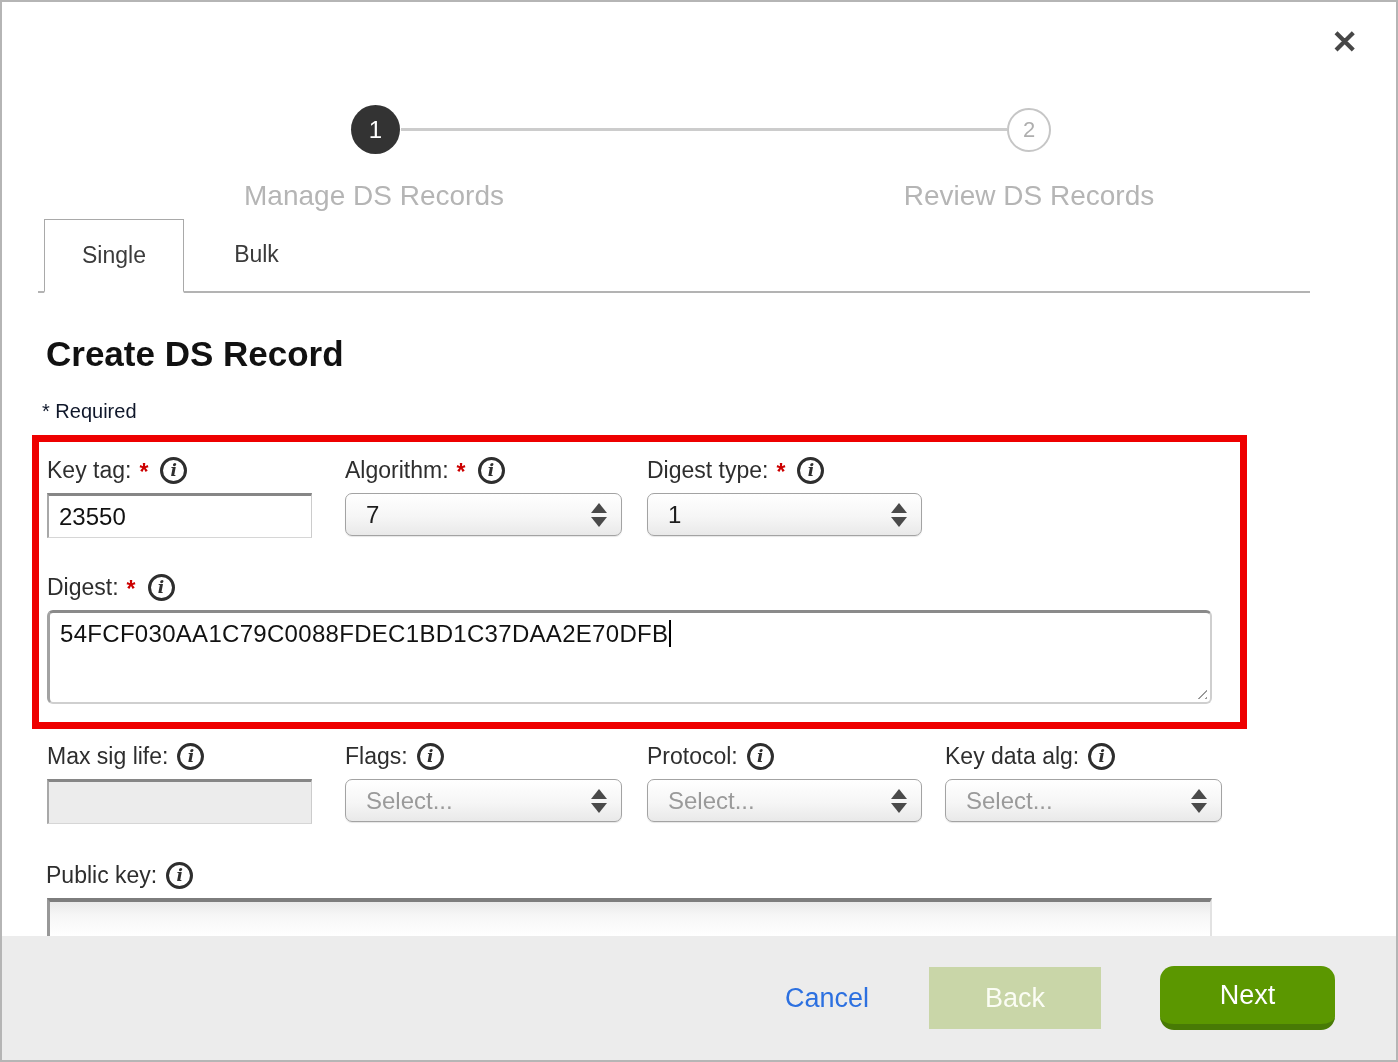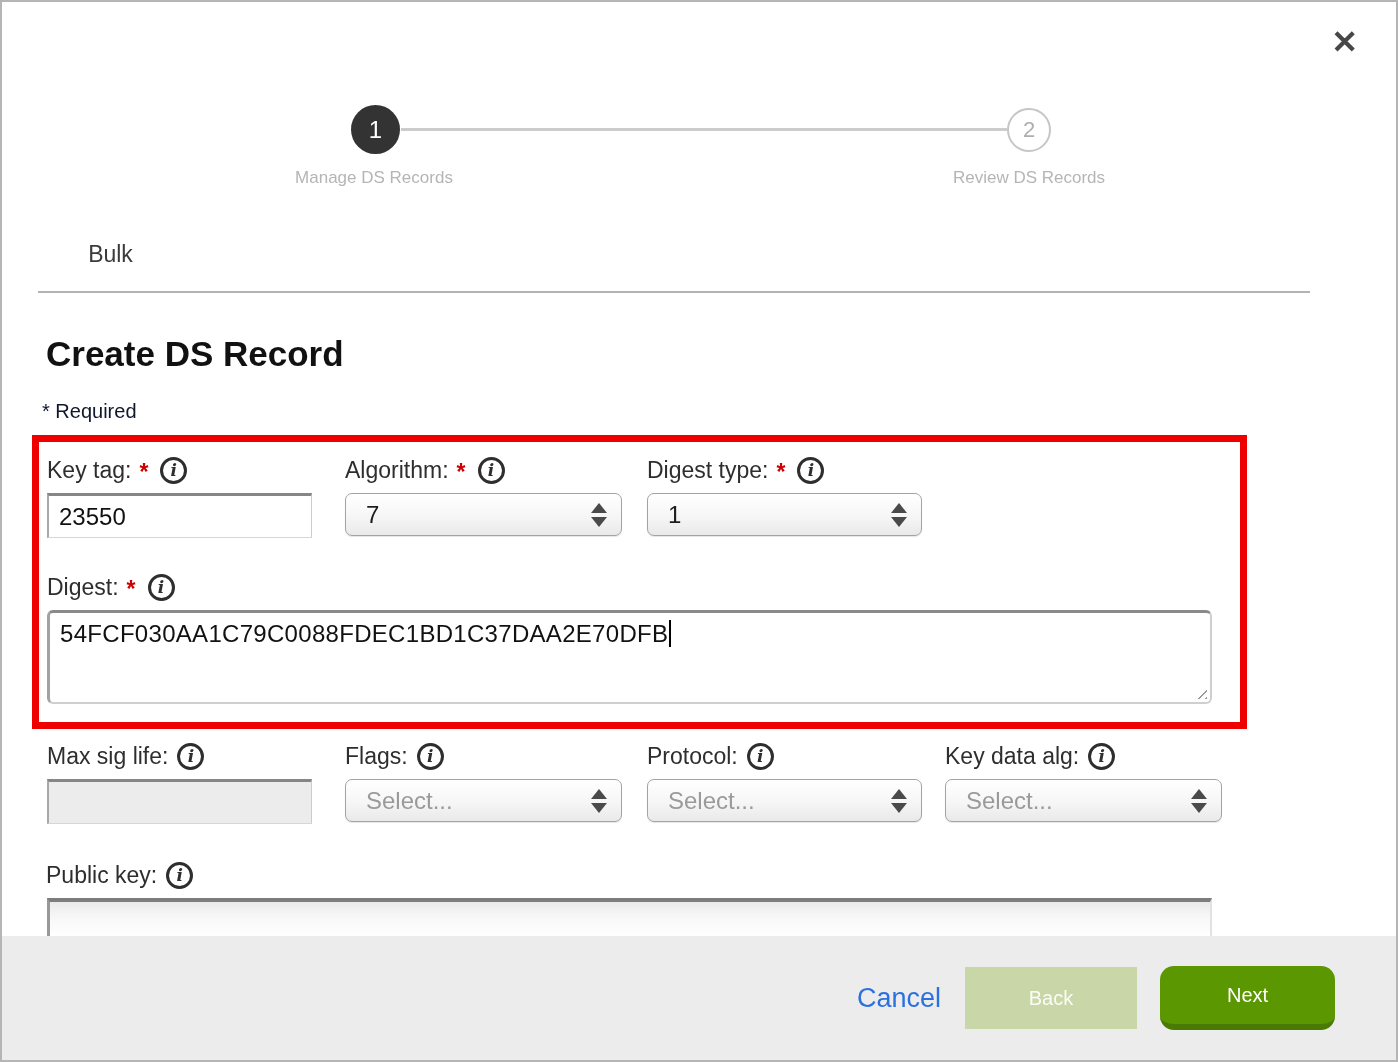--- a/index.html
+++ b/index.html
@@ -32,22 +32,22 @@
   .step-circle.inactive {
     left:1005px; top:106px; width:44px; height:44px;
     background:#ffffff; color:#aeaeae; border:2px solid #c6c6c6;
     font-size:22px;
   }
   .step-connector {
     position:absolute; left:399px; top:126px; width:606px; height:3px;
     background:#cccccc;
   }
   .step-label {
-    position:absolute; top:166px; transform:translateX(-50%);
-    color:#b5b5b5; font-size:17px; white-space:nowrap;
+    position:absolute; top:178px; transform:translateX(-50%);
+    color:#b5b5b5; font-size:28px; white-space:nowrap;
   }
   .step-label.s1 { left:372px; }
   .step-label.s2 { left:1027px; }
 
   
   .tabbar {
     margin-left:36px; width:1272px; display:flex; align-items:flex-end;
     border-bottom:2px solid #b3b3b3;
   }
   .tab {
@@ -143,21 +143,21 @@
 
   
   .footer {
     position:absolute; left:0; right:0; bottom:0; height:124px;
     background:#ececec; display:flex; align-items:center; justify-content:flex-end;
     padding-right:61px;
   }
   .cancel-link { color:#2c70e0; font-size:27px; margin-right:24px; cursor:pointer; }
   .btn {
     display:flex; align-items:center; justify-content:center;
-    font-family:"Liberation Sans", sans-serif; font-size:20px; cursor:pointer; border:none;
+    font-family:"Liberation Sans", sans-serif; font-size:27px; cursor:pointer; border:none;margin-left:36px;
   }
   .btn-back {
     width:172px; height:62px; background:#c9d6a8; color:#fbfdf4; margin-right:23px;
   }
   .btn-next {
     width:175px; height:64px; background:#5b9700; color:#ffffff;
     border-bottom:6px solid #487a05;
     border-radius:14px;
   }
 </style>
@@ -170,20 +170,21 @@
 
   <div class="stepper">
     <div class="step-circle active">1</div>
     <div class="step-connector"></div>
     <div class="step-circle inactive">2</div>
     <div class="step-label s1">Manage DS Records</div>
     <div class="step-label s2">Review DS Records</div>
   </div>
 
   <div class="tabbar">
+    <div class="tab active">Single</div>
     <div class="tab plain">Bulk</div>
   </div>
 
   <h1 class="page-title">Create DS Record</h1>
   <div class="required-note">* Required</div>
 
   <div class="highlight-box">
     <div class="field-row">
       <div class="col-a">
         <div class="field-label-line">

